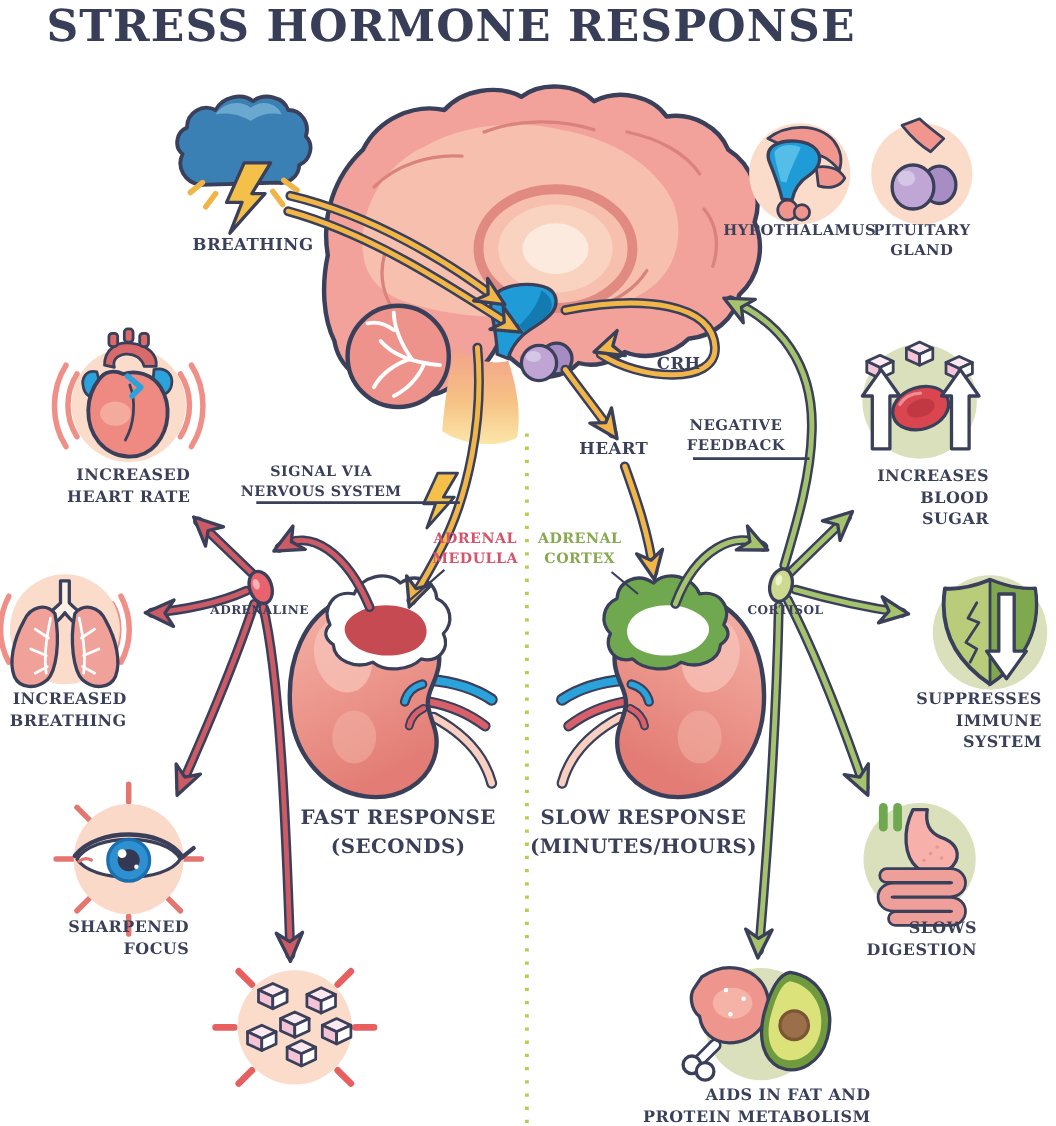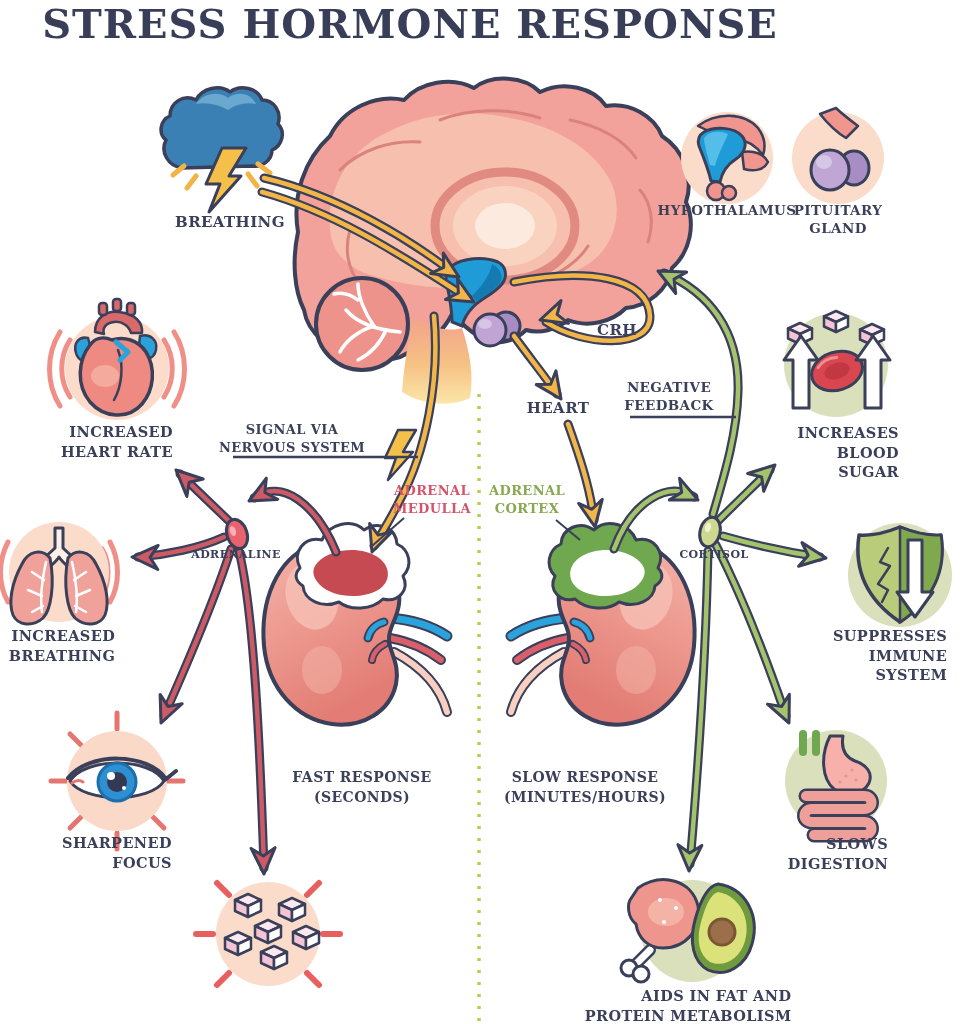--- a/index.html
+++ b/index.html
@@ -4,21 +4,21 @@
 <style>
   html,body{margin:0;padding:0;background:#fff;}
   .canvas{position:relative;width:960px;height:1024px;background:#fff;overflow:hidden;
           font-family:"DejaVu Serif","Liberation Serif",serif;}
   .art{position:absolute;left:0;top:0;width:960px;height:1024px;}
   .title{position:absolute;top:0;left:0;width:820px;text-align:center;margin:0;
          font-size:40px;font-weight:700;letter-spacing:1px;color:#383d58;}
   .lbl{position:absolute;transform:translateX(-50%);text-align:center;color:#3a3f5a;
        font-weight:700;white-space:pre-line;line-height:1.35;letter-spacing:.4px;}
   .fs13{font-size:13px;} .fs135{font-size:13.5px;} .fs145{font-size:14.5px;text-align:right;}
-  .fs15{font-size:15px;} .fs16{font-size:11px;} .fs17{font-size:14px;line-height:1.45;margin-top:36px;}
+  .fs15{font-size:15px;} .fs16{font-size:11px;} .fs17{font-size:18px;line-height:1.45;}
   .red{color:#d4556a;} .green{color:#87a94f;}
   
   .ao{stroke:#3a3f5a;stroke-width:9;fill:none;stroke-linecap:round;}
   .ay{stroke:#f2b648;stroke-width:4.5;fill:none;stroke-linecap:round;}
   .ar{stroke:#cd5b66;stroke-width:4.5;fill:none;stroke-linecap:round;}
   .ag{stroke:#a5c26c;stroke-width:4.5;fill:none;stroke-linecap:round;}
   .ink{stroke:#3a3f5a;fill:none;}
 </style>
 </head>
 <body>

